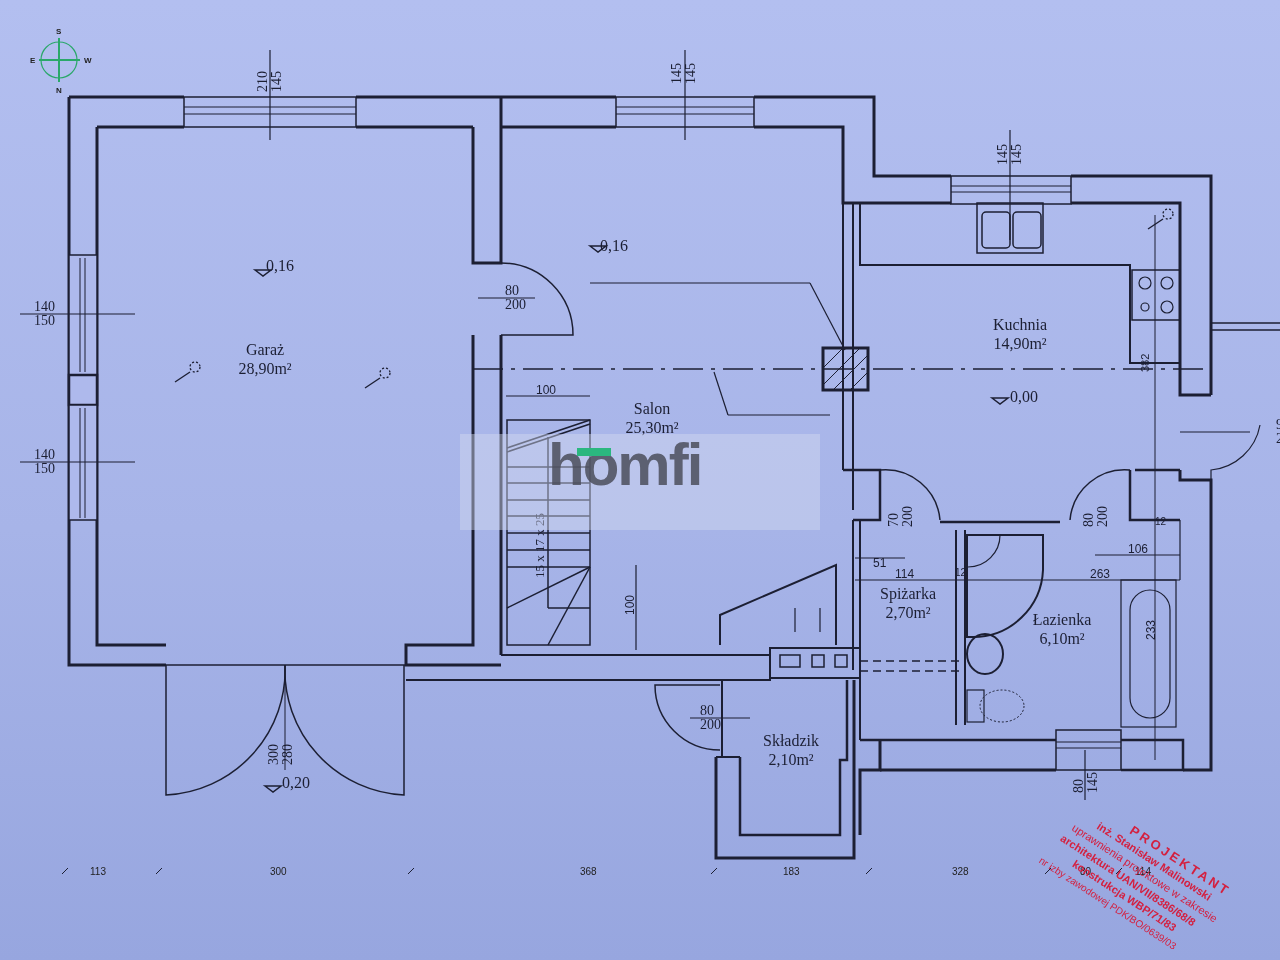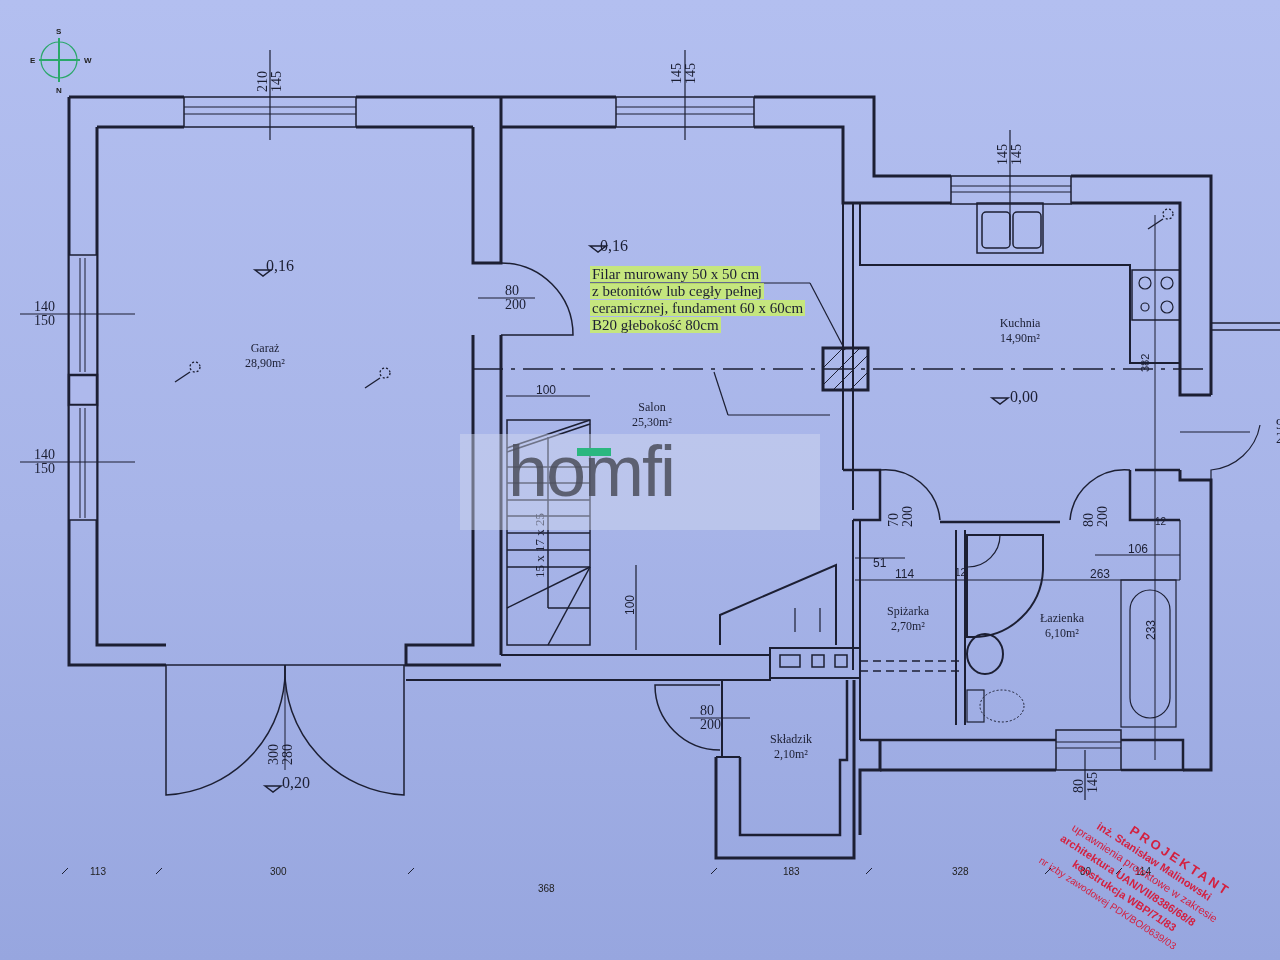--- a/index.html
+++ b/index.html
@@ -1,31 +1,31 @@
 <!DOCTYPE html>
 <html><head>
 <meta charset="utf-8">
 <style>
   html,body{margin:0;padding:0;}
   body{width:1280px;height:960px;overflow:hidden;background:#a9b6e6;font-family:"Liberation Serif",serif;}
   .sheet{position:relative;width:1280px;height:960px;background:linear-gradient(180deg,#b3bff0 0%,#a7b4e8 55%,#97a6df 100%);}
   svg.plan{position:absolute;left:0;top:0;}
   .lbl{position:absolute;color:#1c1f33;white-space:nowrap;line-height:1;}
-  .room{font-size:12px;text-align:center;}
+  .room{font-size:16px;text-align:center;}
   .room .area{display:block;margin-top:3px;}
   .dim{font-size:14px;}
   .dimsans{font-family:"Liberation Sans",sans-serif;font-size:12px;}
   .frac{position:absolute;font-size:14px;line-height:14px;color:#1c1f33;text-align:left;}
   .vert{transform-origin:left top;transform:rotate(-90deg);}
   .level{font-size:16px;}
   .note{position:absolute;font-size:15px;line-height:17px;color:#1c1f33;}
   .hl{background:rgba(205,245,90,0.75);padding:0 2px;}
   .compass-l{position:absolute;font-family:"Liberation Sans",sans-serif;font-size:8px;font-weight:bold;color:#222;}
   .watermark{position:absolute;left:460px;top:434px;width:360px;height:96px;background:rgba(210,218,240,0.45);}
-  .wm-text{position:absolute;left:48px;top:-4px;font-family:"Liberation Sans",sans-serif;font-weight:normal;font-size:72px;color:rgba(75,78,92,0.85);letter-spacing:-2px;}
+  .wm-text{position:absolute;left:48px;top:-4px;font-family:"Liberation Sans",sans-serif;font-weight:bold;font-size:60px;color:rgba(75,78,92,0.85);letter-spacing:-2px;padding-left:40px;}
   .wm-bar{position:absolute;left:117px;top:14px;width:34px;height:8px;background:#2bb77f;}
   .stamp{position:absolute;left:1085px;top:790px;transform:rotate(33deg);transform-origin:left top;color:#d4203f;font-family:"Liberation Sans",sans-serif;font-weight:bold;line-height:15px;font-size:11px;}
   .stamp .t{font-size:13px;letter-spacing:3px;}
   .bottom-dim{position:absolute;top:866px;font-family:"Liberation Sans",sans-serif;font-size:10px;color:#222;}
 </style>
 </head>
 <body>
 
 <div class="sheet">
 
@@ -243,21 +243,21 @@
     <span class="area">28,90m²</span>
   </div>
   <div class="lbl room" style="left:612px;top:401px;width:80px;">
     <span>Salon</span>
     <span class="area">25,30m²</span>
   </div>
   <div class="lbl room" style="left:980px;top:317px;width:80px;">
     <span>Kuchnia</span>
     <span class="area">14,90m²</span>
   </div>
-  <div class="lbl room" style="left:868px;top:605px;width:80px;">
+  <div class="lbl room" style="left:868px;top:586px;width:80px;">
     <span>Spiżarka</span>
     <span class="area">2,70m²</span>
   </div>
   <div class="lbl room" style="left:1022px;top:612px;width:80px;">
     <span>Łazienka</span>
     <span class="area">6,10m²</span>
   </div>
   <div class="lbl room" style="left:751px;top:733px;width:80px;">
     <span>Składzik</span>
     <span class="area">2,10m²</span>
@@ -325,32 +325,26 @@
   <span class="lbl dimsans" style="left:895px;top:568px;">114</span>
   <span class="lbl dimsans" style="left:955px;top:568px;font-size:10px;">12</span>
   <span class="lbl dimsans" style="left:1155px;top:517px;font-size:10px;">12</span>
   <span class="lbl dimsans" style="left:1090px;top:568px;">263</span>
   <span class="lbl dimsans" style="left:1128px;top:543px;">106</span>
   <span class="lbl dimsans vert" style="left:1145px;top:640px;">233</span>
   <span class="lbl dimsans vert" style="left:1140px;top:372px;font-size:11px;">382</span>
 
   <span class="bottom-dim" style="left:90px;">113</span>
   <span class="bottom-dim" style="left:270px;">300</span>
-  <span class="bottom-dim" style="left:538px;margin-top:17px;">368</span>
+  <span class="bottom-dim" style="left:580px;">368</span>
   <span class="bottom-dim" style="left:783px;">183</span>
   <span class="bottom-dim" style="left:952px;">328</span>
   <span class="bottom-dim" style="left:1080px;">80</span>
   <span class="bottom-dim" style="left:1135px;">114</span>
 
-  <div class="note" style="left:590px;top:266px;">
-    <div><span class="hl">Filar murowany 50 x 50 cm</span></div>
-    <div><span class="hl">z betonitów lub cegły pełnej</span></div>
-    <div><span class="hl">ceramicznej, fundament 60 x 60cm</span></div>
-    <div><span class="hl">B20 głebokość 80cm</span></div>
-  </div>
 
   <div class="watermark">
     <span class="wm-text">homfi</span>
     <span class="wm-bar"></span>
   </div>
 
   <div class="stamp">
     <div class="t" style="margin-left:60px;">PROJEKTANT</div>
     <div style="margin-left:30px;">inż. Stanisław Malinowski</div>
     <div style="margin-left:10px;font-weight:normal;">uprawnienia projektowe w zakresie</div>

